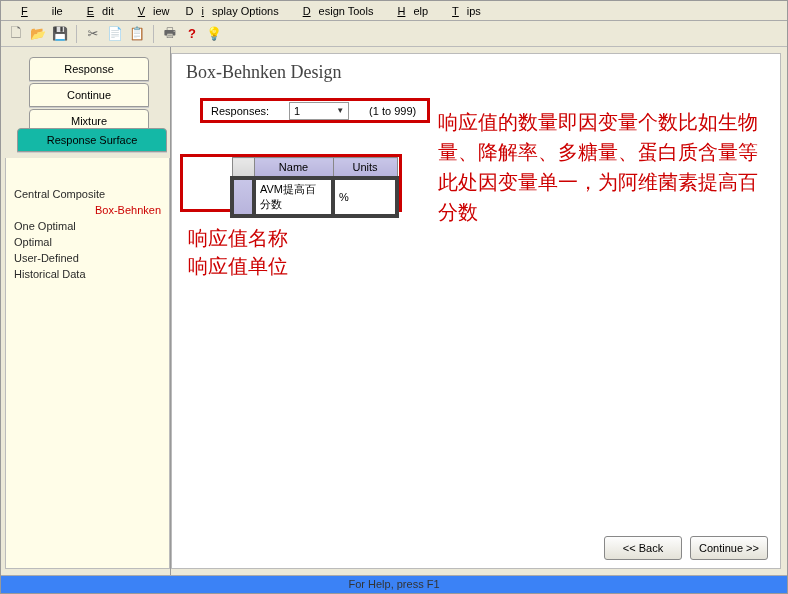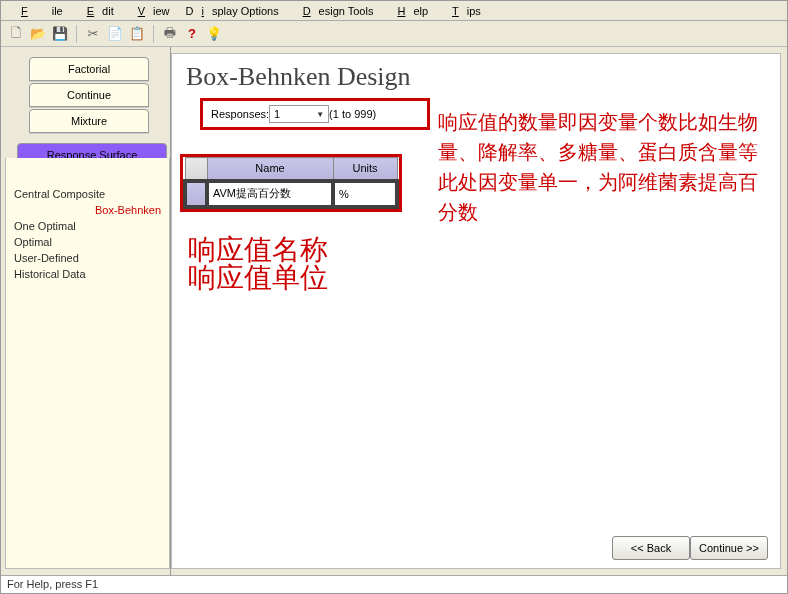--- a/index.html
+++ b/index.html
@@ -10,22 +10,22 @@
     color: #000;
     background: #ece9d8;
     width: 788px;
     height: 594px;
     position: relative;
     border: 1px solid #999;
   }
   
   .menubar {
     display: flex;
-    align-items: flex-start;
-    padding: 2px 4px;
+    align-items: center;
+    padding: 8px 4px;
     background: #ece9d8;
     border-bottom: 1px solid #aaa;
     height: 20px;
   }
   .menubar span {
     padding: 2px 8px;
     cursor: default;
   }
   .menubar .u { text-decoration: underline; }
   
@@ -75,21 +75,21 @@
     border-radius: 4px 4px 0 0;
     background: #fffde8;
     text-align: center;
     line-height: 22px;
     font-size: 11px;
     box-shadow: 0 1px 0 #ccc;
   }
   .tab.t1 { top: 10px; left: 28px; width: 120px;}
   .tab.t2 { top: 36px; left: 28px; width: 120px;}
   .tab.t3 { top: 62px; left: 28px; width: 120px;}
-  .tab.t4 { top: 96px; left: 16px; width: 150px; background:#8b5cf6;}
+  .tab.t4 { top: 81px; left: 16px; width: 150px; background:#14b8a6;}
   .sidepanel {
     position: absolute;
     top: 111px;
     left: 4px; right: 0; bottom: 6px;
     background: #fffde8;
     border: 1px solid #bbb;
     border-top: none;
     padding: 28px 8px 8px 8px;
   }
   .sidepanel .item {
@@ -103,49 +103,50 @@
     flex: 1;
     position: relative;
     background: #fff;
     margin: 6px 6px 6px 0;
     border: 1px solid #bbb;
   }
   .title {
     position: absolute;
     left: 14px; top: 8px;
     font-family: "Times New Roman", serif;
-    font-size: 26px;
+    font-size: 18px;
     color: #444;
   }
   
   .respbox {
     position: absolute;
     left: 28px; top: 44px;
-    width: 230px; height: 32px;
+    width: 230px; height: 25px;
     border: 3px solid #c00;
     display: flex; align-items: center;
-    gap: 0; padding: 0 8px;
+    gap: 20px; padding: 0 8px;
     background: #fff;
   }
   .respbox .lbl { font-size: 11px; }
   .respbox .sel {
     width: 60px; height: 18px;
     border: 1px solid #999;
     background: #fff;
     display: flex; align-items: center; justify-content: space-between;
     padding: 0 4px; font-size: 11px;
   }
   .respbox .sel .arrow { font-size: 8px; color: #333; }
   
   .tblbox {
     position: absolute;
     left: 8px; top: 100px;
     width: 222px; height: 58px;
     border: 3px solid #c00;
     background: #fff;
+    padding-left: 47px;
   }
   .tblbox table { border-collapse: collapse; width: 100%; height:100%; }
   .tblbox th {
     background: linear-gradient(#c8c6e8,#b8b4dc);
     border: 1px solid #888;
     font-weight: normal;
     font-size: 11px;
     height: 20px;
   }
   .tblbox td {
@@ -165,49 +166,49 @@
     color: #c00;
     font-family: "SimSun","宋体",serif;
     font-size: 20px;
     line-height: 30px;
   }
   .anno-left {
     position: absolute;
     left: 16px; top: 170px;
     color: #c00;
     font-family: "SimSun","宋体",serif;
-    font-size: 28px;
+    font-size: 20px;
     line-height: 28px;
-    margin-top: 12px;
   }
   
   .btnrow {
     position: absolute;
     right: 12px; bottom: 8px;
-    display: flex; 
+    display: flex; gap: 8px;
   }
   .btn {
     min-width: 78px; height: 24px;
     border: 1px solid #888;
     background: linear-gradient(#fdfdfd,#e4e2d8);
     border-radius: 3px;
     font-size: 11px;
     display: flex; align-items: center; justify-content: center;
     padding: 0 8px;
   }
   
   .statusbar {
     position: absolute;
     left: 0; right: 0; bottom: 0;
     height: 18px;
-    background: #ffffff;
+    background: #3b82f6;
     border-top: 1px solid #aaa;
     padding: 2px 6px;
     font-size: 11px;
     color: #333;
+    text-align: center;
   }
 </style>
 </head>
 <body>
 
 <div class="menubar">
   <span><span class="u">F</span><span></span>ile</span>
   <span><span class="u">E</span>dit</span>
   <span><span class="u">V</span>iew</span>
   <span>D<span class="u">i</span>splay Options</span>
@@ -227,21 +228,21 @@
   <div class="sep"></div>
   <div class="tbtn">🖶</div>
   <div class="tbtn" style="color:#c00;font-weight:bold">?</div>
   <div class="tbtn" style="color:#cc9900">💡</div>
 </div>
 
 <div class="main">
 
   <div class="sidebar">
     <div class="tabstack">
-      <div class="tab t1">Factorial</div>
+      <div class="tab t1">Response</div>
       <div class="tab t2">Continue</div>
       <div class="tab t3">Mixture</div>
       <div class="tab t4">Response Surface</div>
     </div>
     <div class="sidepanel">
       <div class="item">Central Composite</div>
       <div class="item sel">Box-Behnken</div>
       <div class="item">One Optimal</div>
       <div class="item">Optimal</div>
       <div class="item">User-Defined</div>

